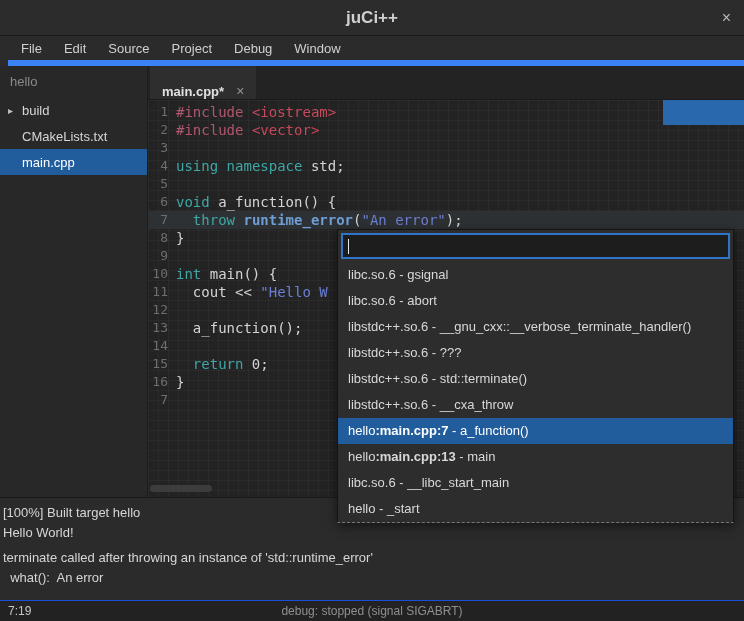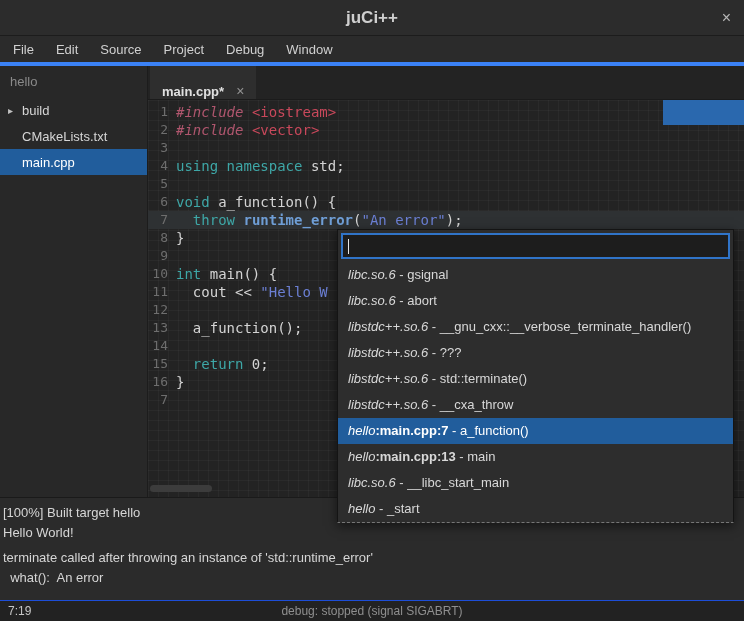--- a/index.html
+++ b/index.html
@@ -8,22 +8,22 @@
     background:#2b2b2b;font-family:"Liberation Sans",sans-serif;
     -webkit-font-smoothing:antialiased;
   }
   
   .titlebar{height:36px;background:#2c2c2c;border-bottom:1px solid #1c1c1c;box-sizing:border-box;
     display:flex;align-items:center;justify-content:center;position:relative;}
   .win-title{color:#cfcfcf;font-size:17px;font-weight:bold;}
   .close-btn{position:absolute;right:13px;top:50%;transform:translateY(-50%);
     color:#b8b8b8;font-size:16px;line-height:16px;cursor:default;}
   
-  .menubar{height:30px;background:#2b2b2b;border-bottom:4px solid #3b82f6;box-sizing:border-box;
-    display:flex;align-items:center;padding:0 2px;}
+  .menubar{height:30px;background:#2b2b2b;border-bottom:6px solid #3b82f6;box-sizing:border-box;
+    display:flex;align-items:center;padding:0 2px;margin-left:8px;}
   .menu-item{padding:0 11px;color:#d0d0d0;font-size:13px;line-height:29px;}
   
   .content{display:flex;height:431px;}
   .sidebar{width:148px;background:#282828;border-right:1px solid #1c1c1c;box-sizing:border-box;font-size:13px;flex:none;}
   .sidebar-header{color:#8a8a8a;padding:8px 10px 8px 10px;}
   .tree-item{height:26px;display:flex;align-items:center;color:#d6d6d6;padding-left:22px;position:relative;box-sizing:border-box;}
   .tree-item .expander{position:absolute;left:8px;top:50%;transform:translateY(-50%);font-size:10px;color:#c0c0c0;}
   .tree-item.selected{background:var(--c-selection,#215d9c);color:#ffffff;}
   .right{flex:1;display:flex;flex-direction:column;min-width:0;}
   
@@ -37,37 +37,37 @@
       linear-gradient(rgba(255,255,255,0.032) 1px, transparent 1px),
       linear-gradient(90deg, rgba(255,255,255,0.032) 1px, transparent 1px);
     background-size:10px 10px;}
   .code-lines{position:absolute;top:3px;left:0;right:0;
     font-family:"DejaVu Sans Mono",monospace;font-size:14px;line-height:18px;}
   .code-line{display:flex;height:18px;white-space:pre;}
   .code-line.current{background:#2e3133;}
   .ln{width:20px;flex:none;text-align:right;padding-right:8px;color:#6e6e6e;font-size:13px;}
   .code{color:#d4d4d4;}
   .tok-plain{color:#d4d4d4;}
-  .tok-pre{color:var(--c-preprocessor,#b0566e);font-style:italic;}
+  .tok-pre{color:var(--c-preprocessor,#b0566e);}
   .tok-inc{color:var(--c-include,#c9485b);margin-top:21px;}
   .tok-kw{color:var(--c-keyword,#3ea7a7);}
   .tok-type{color:var(--c-type,#6f9ed6);font-weight:bold;}
   .tok-str{color:var(--c-string,#6b7fd4);}
   .scroll-thumb{position:absolute;top:0;right:0;width:81px;height:25px;background:var(--c-scrollbar,#2a68ae);}
   .hscroll{position:absolute;left:2px;bottom:5px;width:62px;height:7px;background:#3c3c3c;border-radius:4px;}
   
   .popup{position:absolute;left:337px;top:229px;width:397px;background:#2d2d2d;
     border:1px solid #141414;border-bottom:1px dashed #767676;
     box-shadow:0 3px 10px rgba(0,0,0,0.55);z-index:10;box-sizing:border-box;}
   .popup-input{margin:3px;height:22px;background:#1d1d1d;border:2px solid var(--c-focus,#3074c8);
     display:flex;align-items:center;padding:0 5px;}
   .caret{width:1px;height:15px;background:#e8e8e8;}
   .popup-row{height:26px;line-height:26px;padding:0 10px;color:#d8d8d8;font-size:13px;
     white-space:pre;overflow:hidden;}
-  .popup-row .italic{font-style:italic;}
+  .popup-row .italic{}
   .popup-row .bold{font-weight:bold;}
   .popup-row.selected{background:var(--c-selection,#215d9c);color:#ffffff;}
   
   .output{height:103px;background:#2b2b2b;border-top:1px solid #1a1a1a;box-sizing:border-box;
     padding:5px 4px 0 3px;font-size:13px;color:#d6d6d6;}
   .output-line{line-height:20px;white-space:pre;}
   .output-line.gap{margin-top:5px;}
   
   .statusbar{height:21px;background:#222222;border-top:1px solid #1d4ed8;box-sizing:border-box;
     display:flex;align-items:center;position:relative;font-size:12px;}

